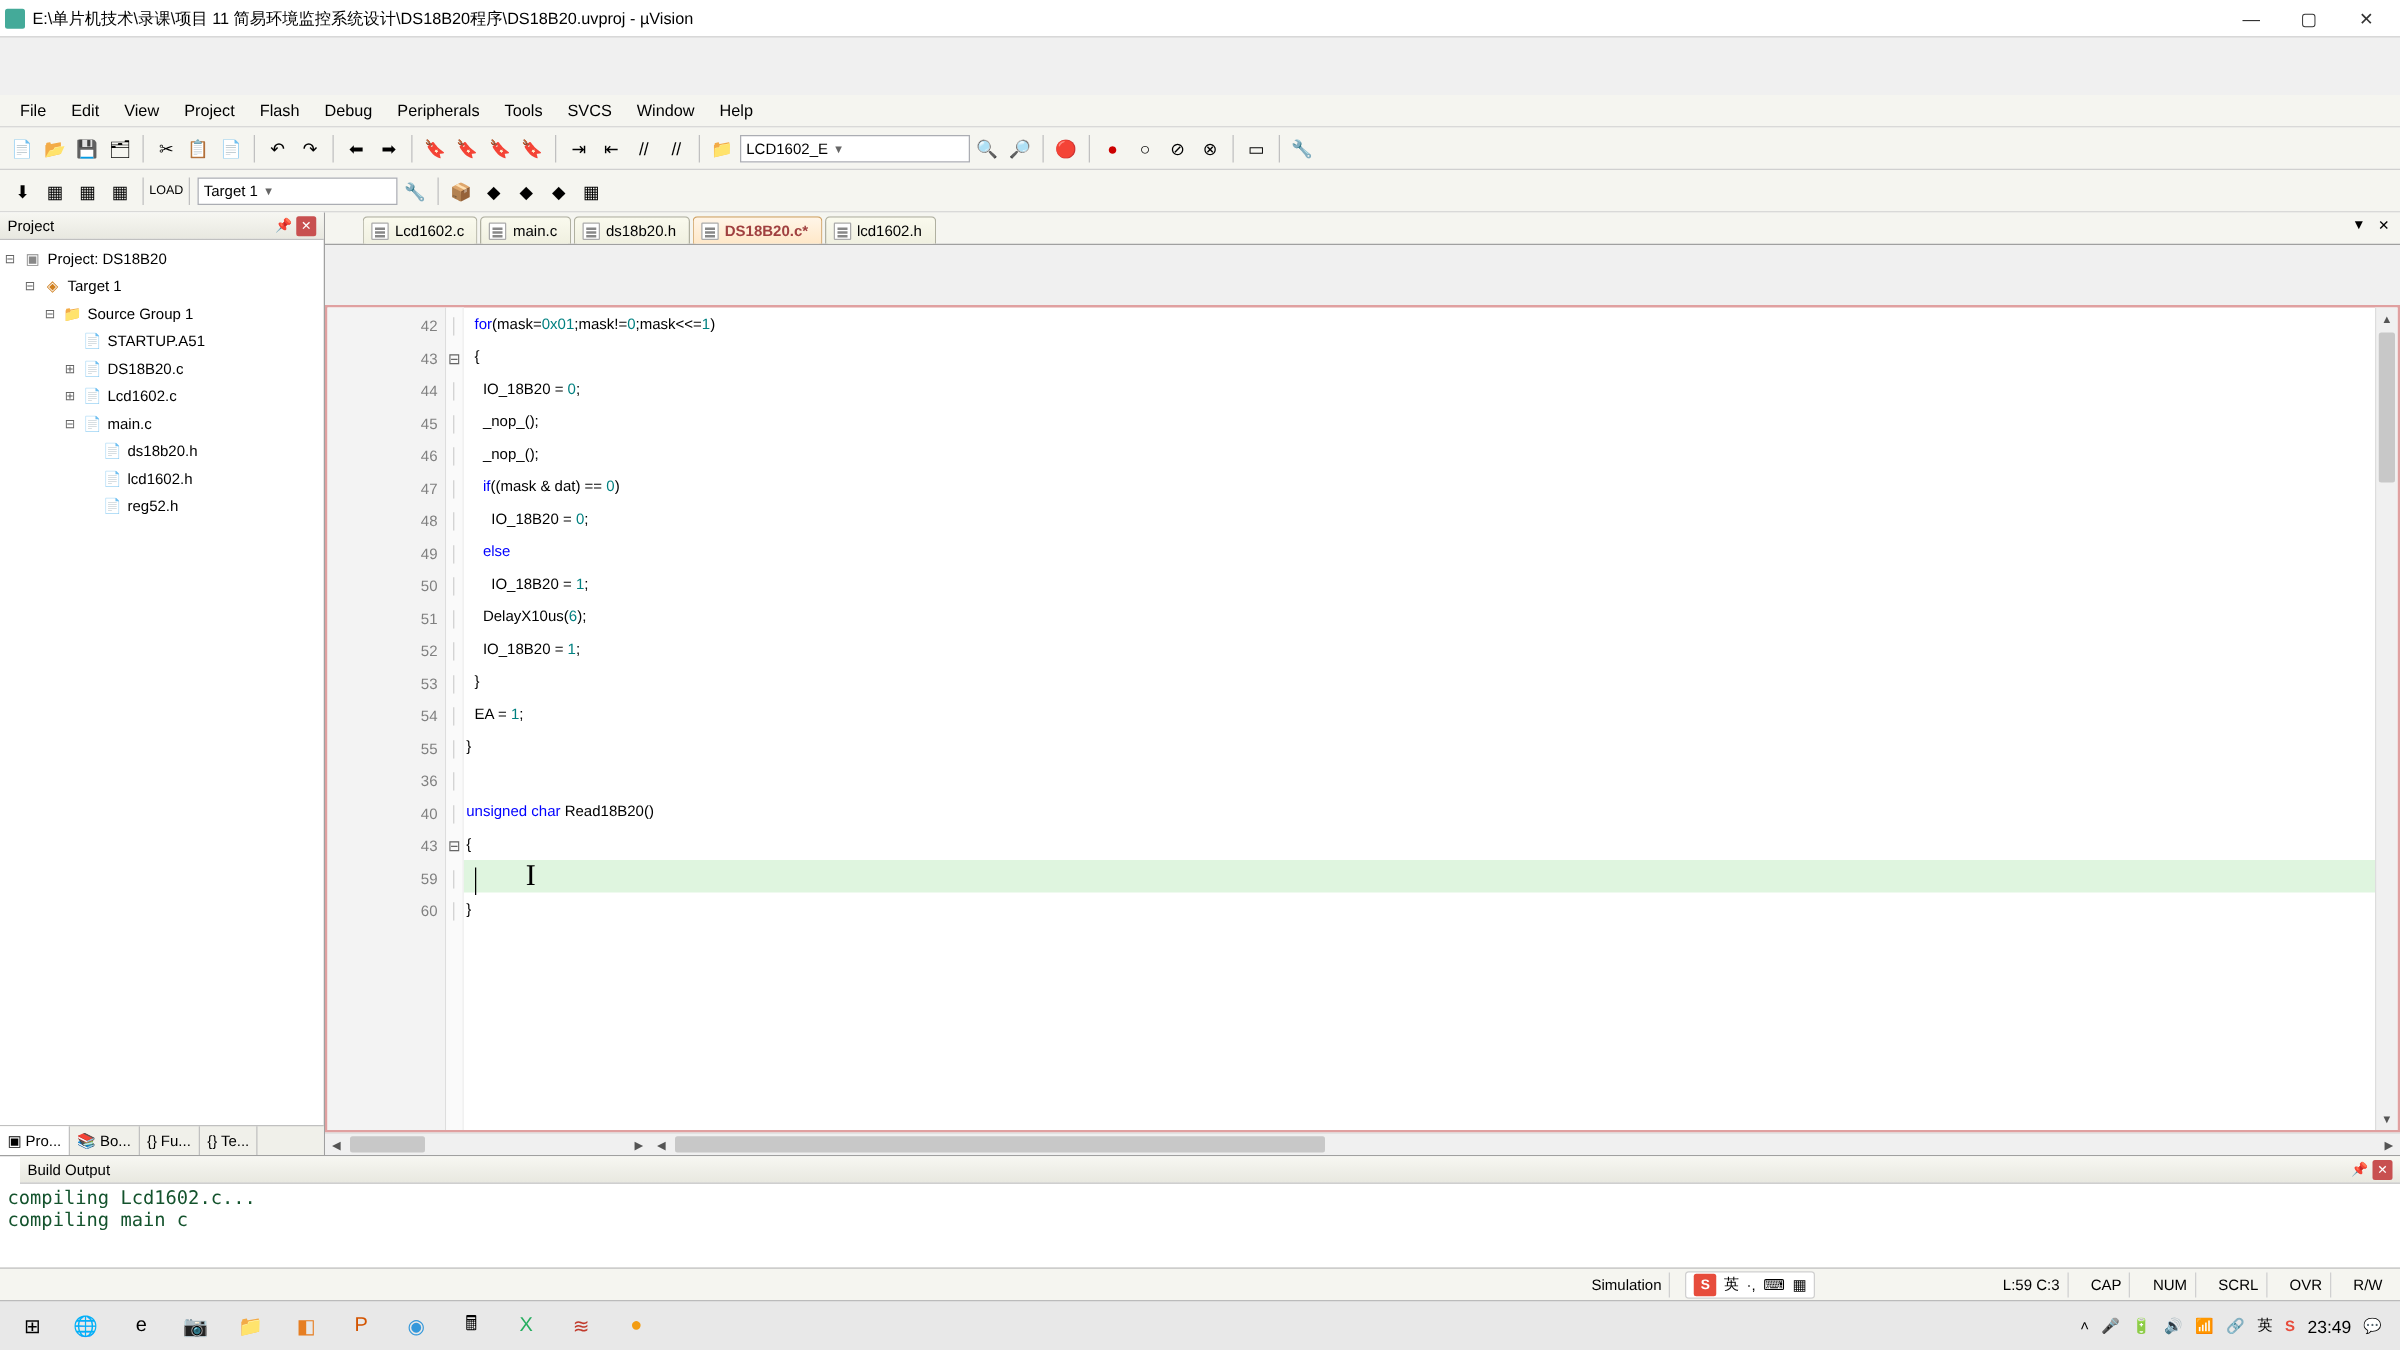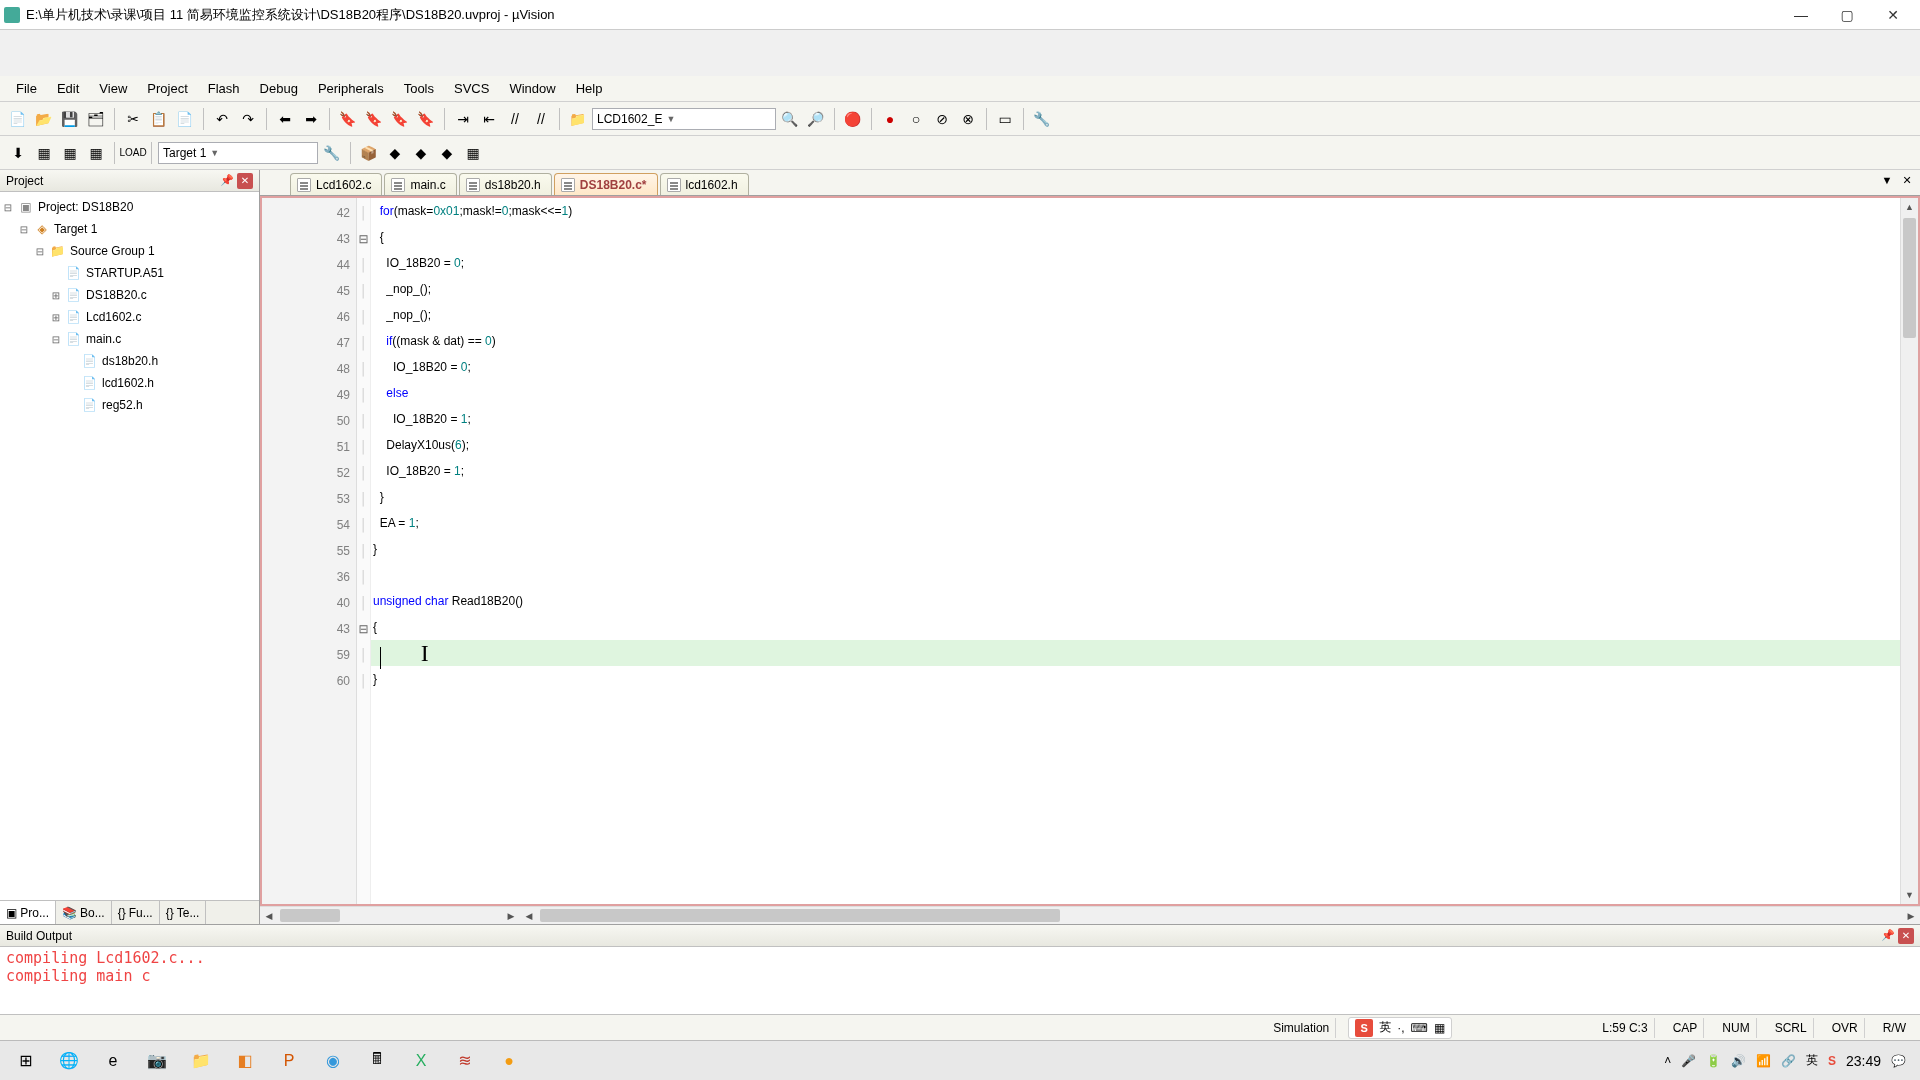--- a/index.html
+++ b/index.html
@@ -47,21 +47,21 @@
 
 .editor { flex: 1; display: flex; flex-direction: column; min-width: 0; }
 .tabstrip { height: 26px; background: #f5f5f0; border-bottom: 1px solid #a0a0a0; display: flex; align-items: flex-end; padding-left: 30px; position: relative; }
 .tabstrip .mini { position: absolute; right: 4px; top: 2px; display: flex; gap: 2px; }
 .tabstrip .mini span { width: 18px; height: 16px; display: flex; align-items: center; justify-content: center; cursor: pointer; font-size: 11px; }
 .filetab { height: 22px; background: linear-gradient(#fafaee,#f0f0e0); border: 1px solid #b0b0a0; border-bottom: none; border-radius: 4px 4px 0 0; margin-right: 2px; padding: 0 10px 0 6px; display: flex; align-items: center; gap: 5px; cursor: pointer; font-size: 12px; }
 .filetab.active { background: linear-gradient(#fff5e8,#ffe8c8); border-color: #d0a060; font-weight: bold; color: #a04040; }
 .filetab .fticon { width: 14px; height: 14px; background: #fff; border: 1px solid #aaa; border-radius: 1px; position: relative; }
 .filetab .fticon::after { content: ""; position: absolute; left: 2px; right: 2px; top: 3px; height: 2px; background: #888; box-shadow: 0 3px 0 #888, 0 6px 0 #888; }
 
-.codewrap { flex: 1; border: 2px solid #e0a0a0; display: flex; position: relative; background: #fff; min-height: 0; }
+.codewrap { flex: 1; border: 2px solid #e0a0a0; display: flex; position: relative; background: #fff; min-height: 0; margin-top: 48px; }
 .gutter { width: 95px; background: #f3f3f3; border-right: 1px solid #ddd; text-align: right; padding-right: 6px; font-family: Consolas, monospace; font-size: 22px; color: #808080; line-height: 26px; padding-top: 2px; user-select: none; }
 .foldcol { width: 14px; background: #fafafa; border-right: 1px solid #eee; font-family: Consolas, monospace; font-size: 10px; line-height: 26px; color: #888; text-align: center; padding-top: 2px; }
 .code { flex: 1; font-family: Consolas, 'Courier New', monospace; font-size: 22px; line-height: 26px; padding-top: 0; white-space: pre; overflow: hidden; position: relative; }
 .code .line { height: 26px; padding-left: 2px; }
 .code .hl { background: #dff5df; }
 .kw { color: #0000ff; }
 .num { color: #008080; }
 .cursor { display: inline-block; width: 1px; height: 22px; background: #000; vertical-align: middle; animation: blink 1s step-end infinite; }
 .textcursor { display: inline-block; font-family: serif; font-size: 24px; font-weight: normal; margin-left: 40px; }
 @keyframes blink { 50% { opacity: 0; } }
@@ -73,22 +73,22 @@
 
 .hscrolls { height: 18px; background: #f0f0f0; display: flex; }
 .hscrolls .hs { flex: 1; border-top: 1px solid #ddd; position: relative; }
 .hscrolls .hs .harr { position: absolute; top: 0; bottom: 0; width: 18px; display: flex; align-items: center; justify-content: center; font-size: 9px; color: #555; cursor: pointer; }
 .hscrolls .hs .harr.l { left: 0; }
 .hscrolls .hs .harr.r { right: 0; }
 .hscrolls .hs .hthumb { position: absolute; top: 2px; bottom: 2px; background: #c8c8c8; border-radius: 2px; }
 
 
 .buildout { height: 90px; display: flex; flex-direction: column; border-top: 1px solid #a0a0a0; background: #fff; }
-.buildout .panelhead { background: linear-gradient(#f7f7f2,#e8e8e0); }
-.buildtext { flex: 1; font-family: Consolas, monospace; font-size: 15px; padding: 2px 6px; overflow: hidden; white-space: pre; color: #ef4444; }
+.buildout .panelhead { background: linear-gradient(#f7f7f2,#e8e8e0); margin-left: 16px; }
+.buildtext { flex: 1; font-family: Consolas, monospace; font-size: 15px; padding: 2px 6px; overflow: hidden; white-space: pre; color: #14532d; }
 
 
 .statusbar { height: 26px; background: #f5f5f0; border-top: 1px solid #c0c0c0; display: flex; align-items: center; padding: 0 8px; font-size: 12px; gap: 12px; }
 .statusbar .seg { padding: 0 6px; border-right: 1px solid #d0d0d0; height: 20px; display: flex; align-items: center; }
 .statusbar .spacer { flex: 1; }
 .ime { display: flex; align-items: center; gap: 6px; background: #fff; border: 1px solid #d0d0d0; padding: 0 6px; height: 22px; border-radius: 3px; }
 .ime .imeicon { width: 18px; height: 18px; background: #e74c3c; color: #fff; display: flex; align-items: center; justify-content: center; font-size: 11px; border-radius: 2px; font-weight: bold; }
 
 
 .taskbar { height: 40px; background: #e8e8e8; border-top: 1px solid #bbb; display: flex; align-items: center; padding: 0 6px; gap: 2px; }

